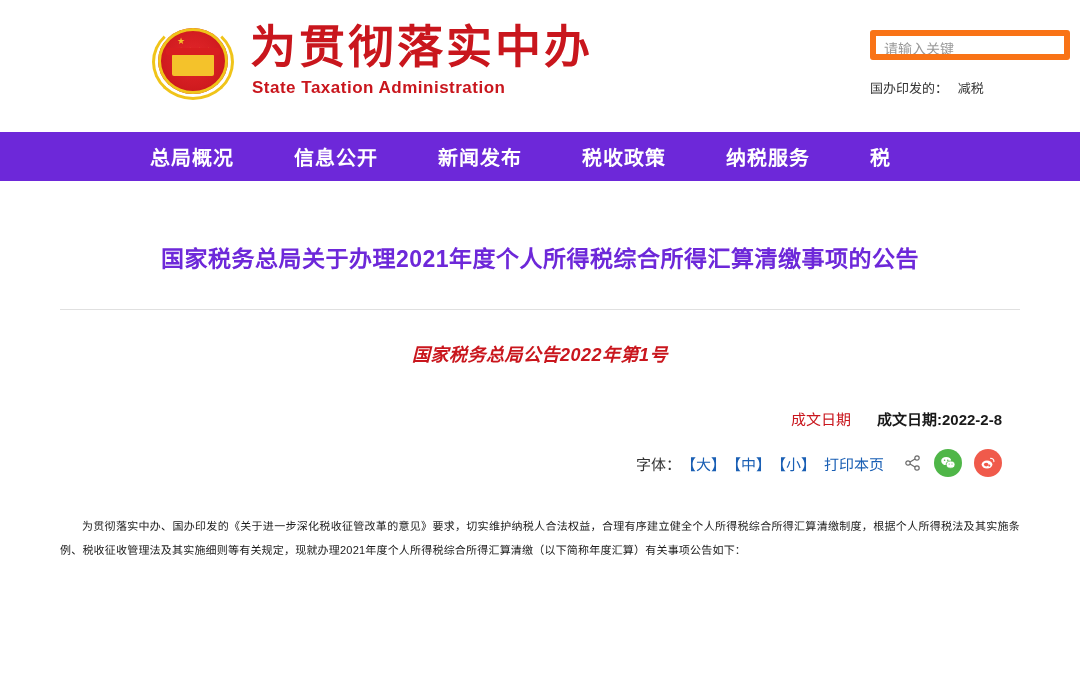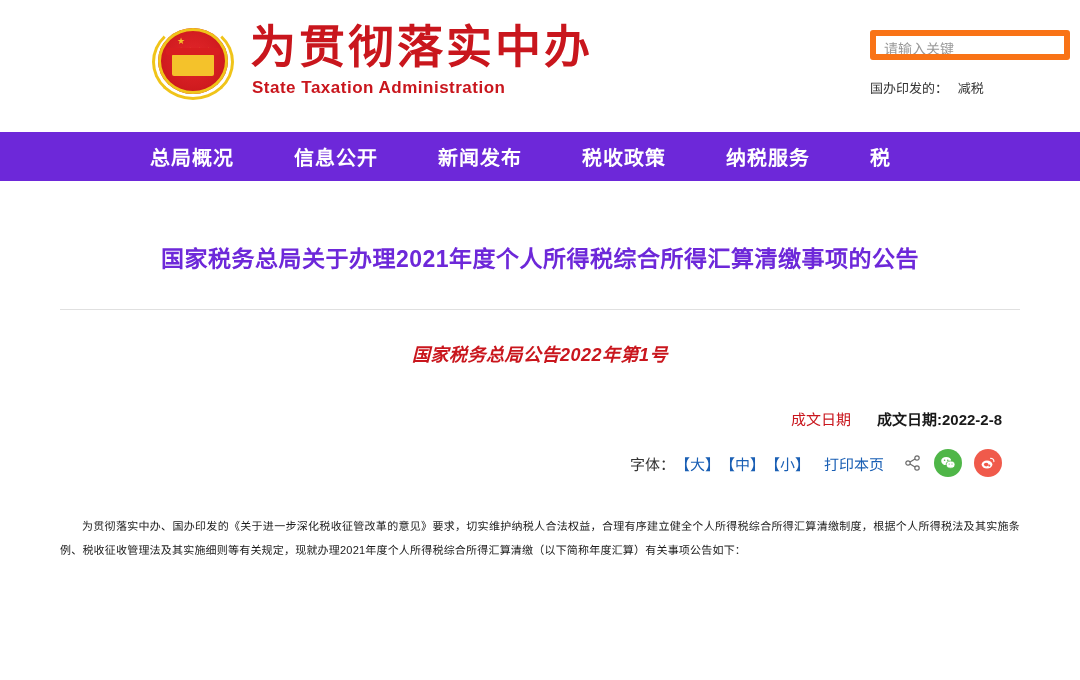--- a/index.html
+++ b/index.html
@@ -195,21 +195,21 @@
     display: flex;
     justify-content: flex-end;
     align-items: center;
     margin-top: 20px;
     padding-right: 18px;
     font-size: 15px;
     color: #2a5fa8;
   }
   .font-label { color: #333; }
   .font-size-link { color: #1a5fb4; }
-  .print-link { color: #1a5fb4; margin-left: 14px; }
+  .print-link { color: #1a5fb4; margin-left: 8px; }
   .share-icon {
     margin-left: 20px;
     width: 18px; height: 18px;
     display: inline-block;
     position: relative;
     color: #6b6b6b;
   }
   .icon-circle {
     width: 28px; height: 28px;
     border-radius: 50%;

